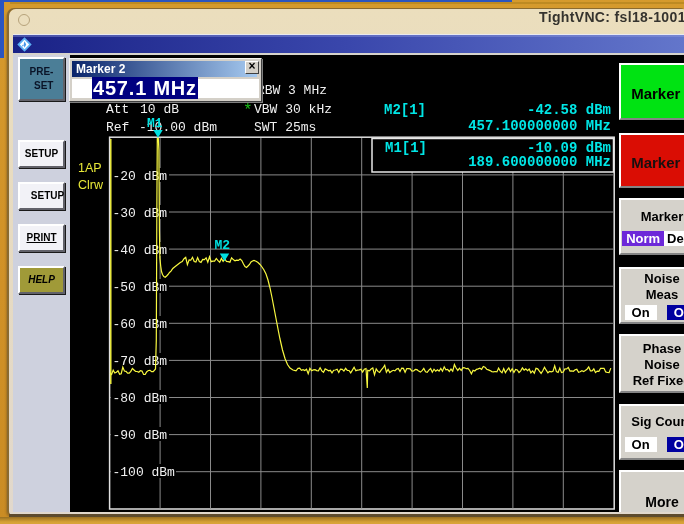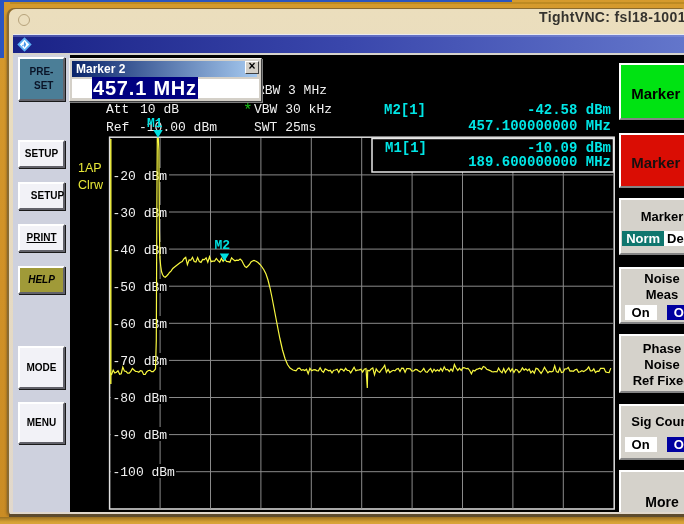--- a/index.html
+++ b/index.html
@@ -78,22 +78,20 @@
   </svg>
   <div id="appedge"></div>
   <div id="appbody"></div>
   <div id="sidebar"></div>
 
   <div class="hk" style="top:57px;height:44px;background:#4b7e97;color:#0a1428;">PRE-<br>SET</div>
   <div class="hk" style="top:140px;height:28px;">SETUP</div>
   <div class="hk" style="top:182px;height:28px;padding-left:12px;">SETUP</div>
   <div class="hk" style="top:224px;height:28px;text-decoration:underline;">PRINT</div>
   <div class="hk" style="top:266px;height:28px;background:#a09a38;font-style:italic;">HELP</div>
-  <div class="hk" style="top:346px;height:43px;">MODE</div>
-  <div class="hk" style="top:402px;height:42px;">MENU</div>
 
   <svg class="abs" style="left:70px;top:55px" width="614" height="457" viewBox="70 55 614 457">
 <style>
  .wm{font-family:"Liberation Mono",monospace;font-size:13px;fill:#f0f0f0;}
  .cy{font-family:"Liberation Mono",monospace;font-size:14px;font-weight:bold;fill:#00e6e6;}
  .cy3{font-family:"Liberation Mono",monospace;font-size:13px;font-weight:bold;fill:#00e0e0;}
  .ye{font-family:"Liberation Sans",sans-serif;font-size:12.5px;fill:#e8e838;}
 </style>
 
 <text x="257" y="94" class="wm">RBW</text>
@@ -164,21 +162,21 @@
 </svg>
 
   <div class="sk" style="top:63px;height:57px;background:#00e312;font-size:15px;">
     <div style="margin-top:20px;">Marker 1</div>
     </div>
   <div class="sk" style="top:133px;height:55px;background:#da0d04;color:#181010;font-size:15px;">
     <div style="margin-top:19px;">Marker 2</div>
     </div>
   <div class="sk" style="top:198px;height:57px;">
     <div style="margin-top:9px;">Marker</div>
-    <div style="margin-top:7px;"><span style="background:#0f766e;color:#fff;padding:0 4px;">Norm</span><span style="background:#fff;padding:0 3px;">Delta</span></div>
+    <div style="margin-top:7px;"><span style="background:#6d28d9;color:#fff;padding:0 4px;">Norm</span><span style="background:#fff;padding:0 3px;">Delta</span></div>
     </div>
   <div class="sk" style="top:267px;height:57px;line-height:16px;">
     <div style="margin-top:2px;">Noise<br>Meas</div>
     <div style="margin-top:2px;"><span style="background:#fff;padding:0 7px;">On</span><span style="display:inline-block;width:10px;"></span><span style="background:#0000a0;color:#fff;padding:0 7px;">Off</span></div>
     </div>
   <div class="sk" style="top:334px;height:59px;line-height:16px;">
     <div style="margin-top:5px;">Phase<br>Noise<br>Ref Fixed</div>
     </div>
   <div class="sk" style="top:404px;height:56px;line-height:16px;">
     <div style="margin-top:8px;">Sig Count</div>

